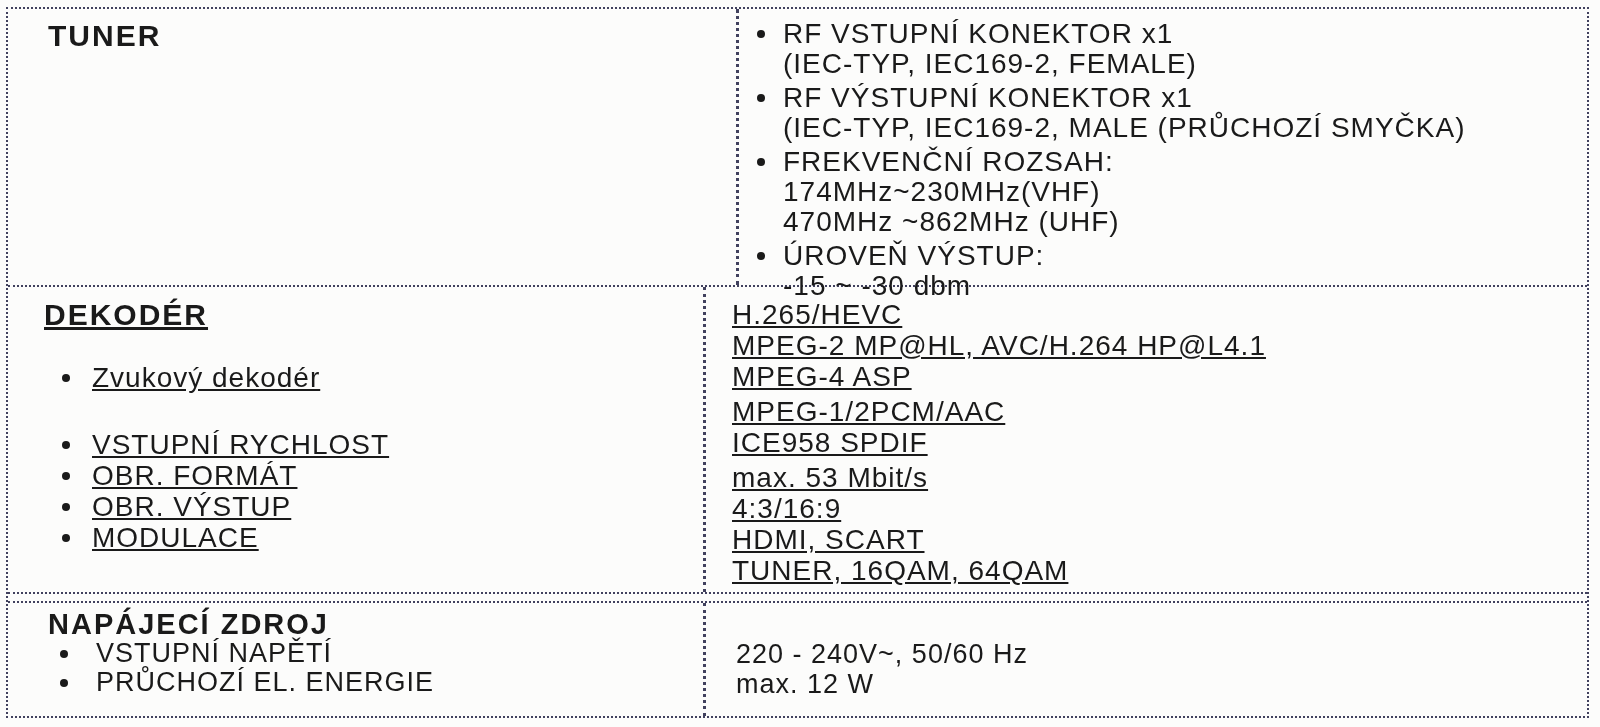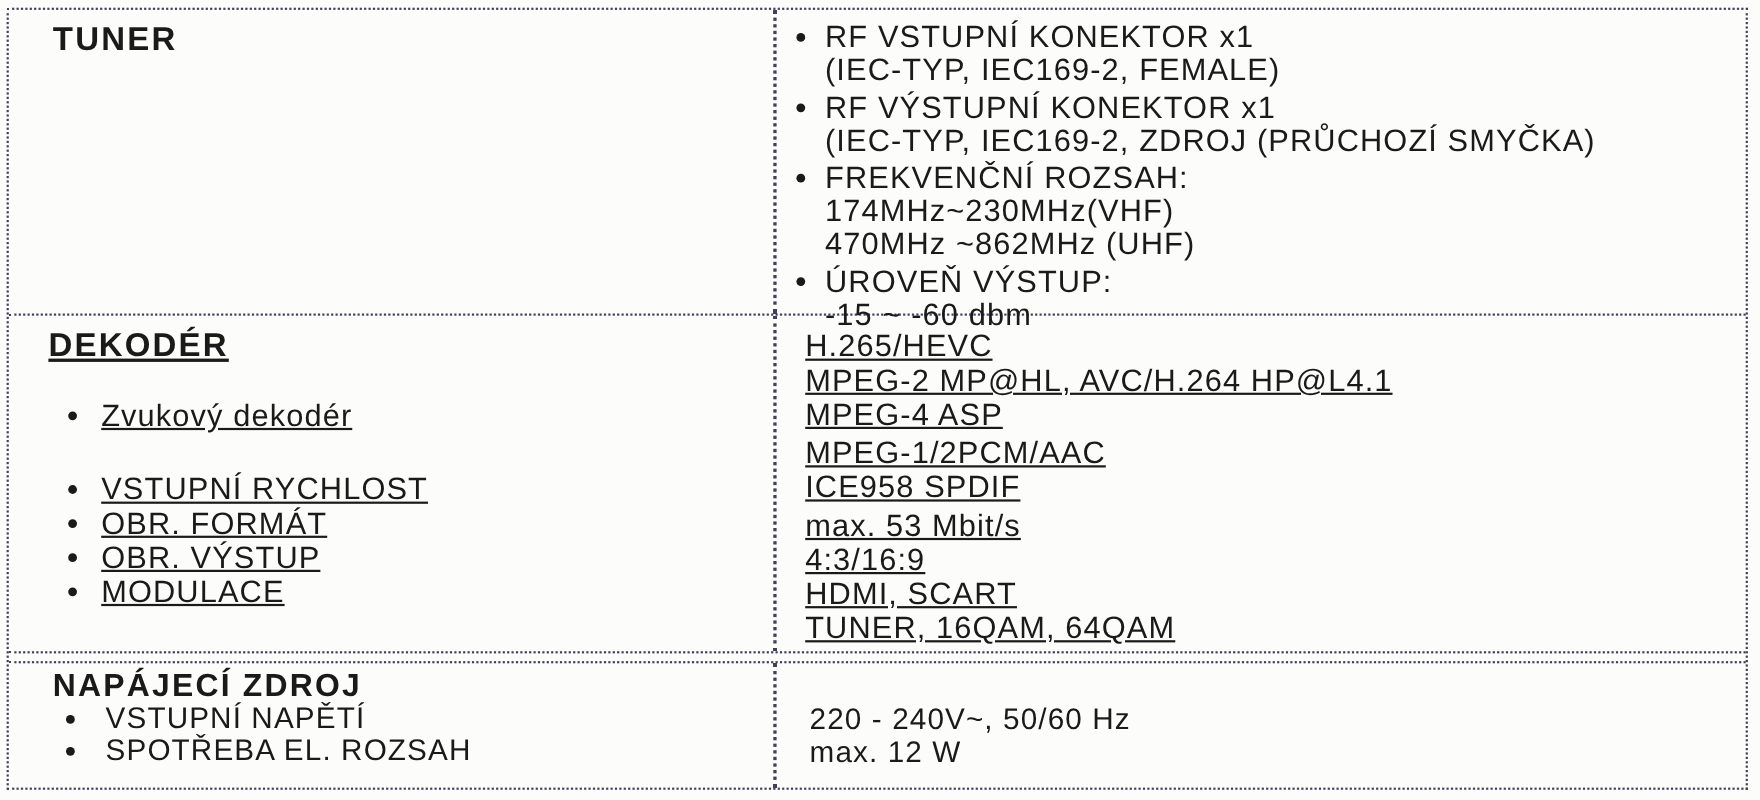--- a/index.html
+++ b/index.html
@@ -21,21 +21,21 @@
     width:1583px; height:711px;
     border:2px dotted var(--border);
     background:var(--paper);
     display:flex;
     flex-direction:column;
   }
   .row{ display:flex; width:100%; }
   .cell-left{ width:695px; flex:none; }
   .cell-right{ flex:1; border-left:3px dotted var(--border); }
 
-  .row-tuner{ height:276px; }
+  .row-tuner{ height:276px;gap:33px; }
   .row-dekoder{ height:309px; border-top:2px dotted var(--border); border-bottom:2px dotted var(--border); }
   .gap-band{ height:7px; flex:none; }
   .row-power{ flex:1; border-top:2px dotted var(--border); }
 
   .line{ position:relative; line-height:30px; font-size:28px; letter-spacing:1px; white-space:nowrap; }
   .title{ font-weight:bold; font-size:30px; letter-spacing:2px; }
 
   
   .row-tuner .cell-left{ padding:12px 0 0 40px; }
   .row-tuner .cell-right{ padding:10px 0 0 16px; }
@@ -76,26 +76,26 @@
 <div class="spec-table">
 
   <div class="row row-tuner">
     <div class="cell-left">
       <div class="line title">TUNER</div>
     </div>
     <div class="cell-right">
       <div class="line b">RF VSTUPNÍ KONEKTOR x1</div>
       <div class="line c">(IEC-TYP, IEC169-2, FEMALE)</div>
       <div class="line b grp">RF VÝSTUPNÍ KONEKTOR x1</div>
-      <div class="line c">(IEC-TYP, IEC169-2, ZDROJ (PRŮCHOZÍ SMYČKA)</div>
+      <div class="line c">(IEC-TYP, IEC169-2, MALE (PRŮCHOZÍ SMYČKA)</div>
       <div class="line b grp">FREKVENČNÍ ROZSAH:</div>
       <div class="line c">174MHz~230MHz(VHF)</div>
       <div class="line c">470MHz ~862MHz (UHF)</div>
       <div class="line b grp">ÚROVEŇ VÝSTUP:</div>
-      <div class="line c">-15 ~ -60 dbm</div>
+      <div class="line c">-15 ~ -30 dbm</div>
     </div>
   </div>
 
   <div class="row row-dekoder">
     <div class="cell-left">
       <div class="line title">DEKODÉR</div>
       <div class="line li g1">Zvukový dekodér</div>
       <div class="line li g2">VSTUPNÍ RYCHLOST</div>
       <div class="line li">OBR. FORMÁT</div>
       <div class="line li">OBR. VÝSTUP</div>
@@ -113,21 +113,21 @@
       <div class="line">TUNER, 16QAM, 64QAM</div>
     </div>
   </div>
 
   <div class="gap-band"></div>
 
   <div class="row row-power">
     <div class="cell-left">
       <div class="line title">NAPÁJECÍ ZDROJ</div>
       <div class="line li">VSTUPNÍ NAPĚTÍ</div>
-      <div class="line li">SPOTŘEBA EL. ROZSAH</div>
+      <div class="line li">PRŮCHOZÍ EL. ENERGIE</div>
     </div>
     <div class="cell-right">
       <div class="line">220 - 240V~, 50/60 Hz</div>
       <div class="line">max. 12 W</div>
     </div>
   </div>
 
 </div>
 
 </body></html>

